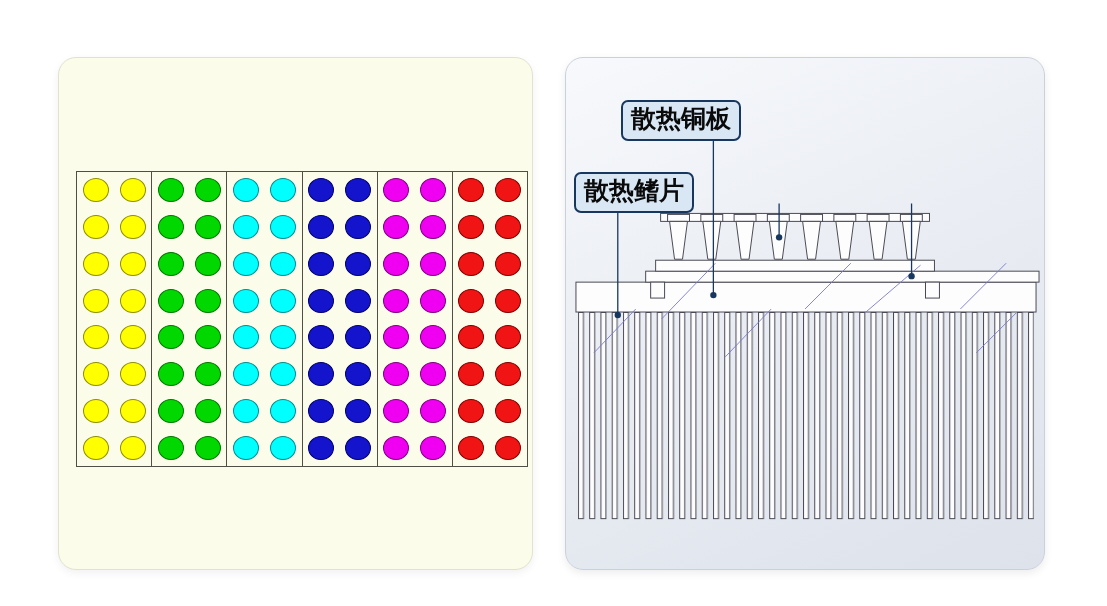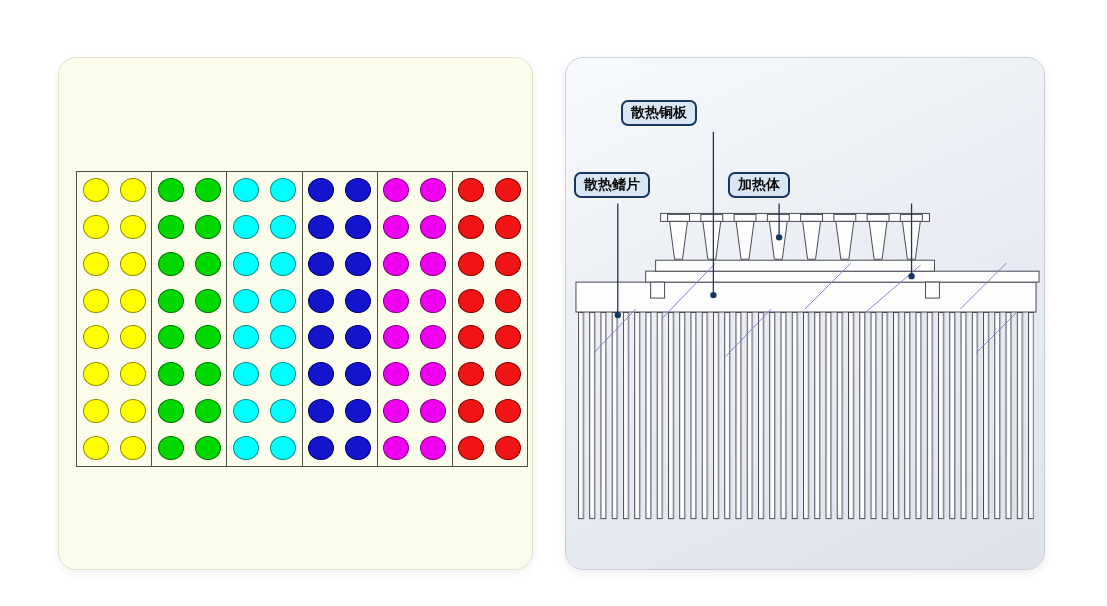--- a/index.html
+++ b/index.html
@@ -40,21 +40,21 @@
   .well { width:26px; height:24px; border-radius:50%; border:1.5px solid #333; }
 
   
   .diagram-svg { position:absolute; inset:0; width:100%; height:100%; z-index:1; }
   .lbl {
     position:absolute; z-index:2;
     background:#D9E7F5;
     border:2px solid #17375E;
     border-radius:7px;
     padding:1px 8px 3px;
-    font-size:14px; font-weight:700; color:#0A0A0A;
+    font-size:25px; font-weight:700; color:#0A0A0A;
     white-space:nowrap; line-height:1.3;
   }
   .lbl.copper  { left:55px;  top:42px; }
   .lbl.fins    { left:8px;   top:114px; }
   .lbl.heater  { left:162px; top:114px; }
   .lbl.peltier { left:280px; top:114px; }
 </style>
 </head>
 <body>
 
@@ -231,16 +231,15 @@
           <circle cx="52" cy="258" r="3.2" stroke="none"></circle>
         <line x1="214" y1="146" x2="214" y2="180"></line>
           <circle cx="214" cy="180" r="3.2" stroke="none"></circle>
         <line x1="347" y1="146" x2="347" y2="219"></line>
           <circle cx="347" cy="219" r="3.2" stroke="none"></circle>
       </g>
     </svg>
 
     <div class="lbl copper" style="background: rgb(217, 231, 245); border-color: rgb(23, 55, 94);">散热铜板</div>
     <div class="lbl fins" style="background: rgb(217, 231, 245); border-color: rgb(23, 55, 94);">散热鳍片</div>
-    <div class="lbl heater" style="background: rgb(217, 231, 245); border-color: rgb(23, 55, 94);">加热体</div>
   </div>
 
 </div>
 
 </body></html>

